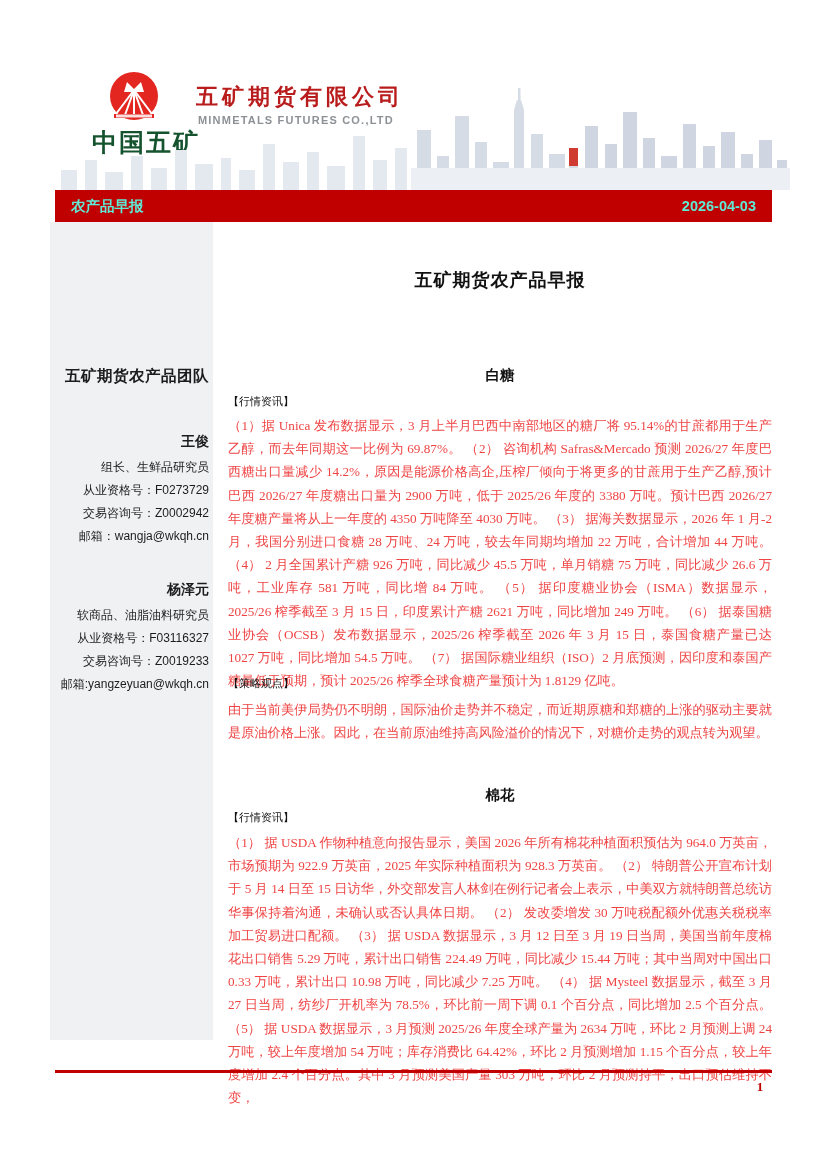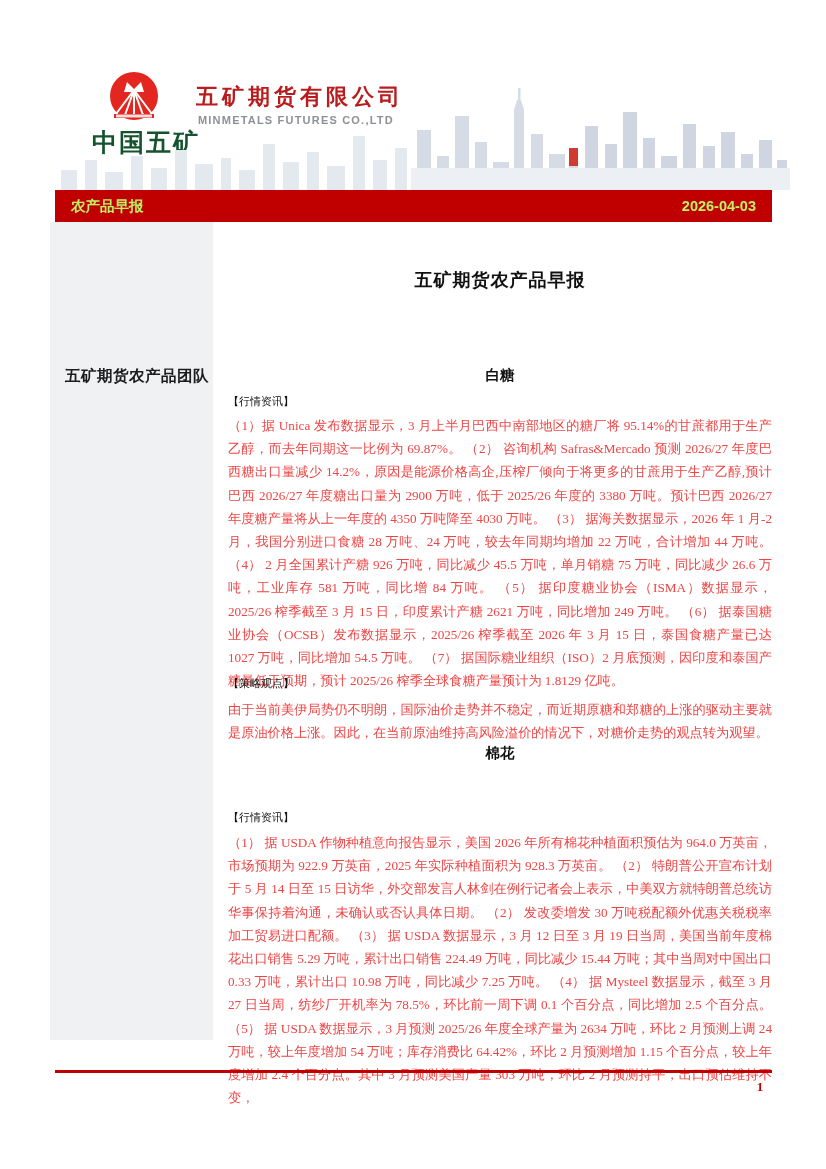--- a/index.html
+++ b/index.html
@@ -27,21 +27,21 @@
     font-weight:700;font-size:11px;letter-spacing:1.2px;color:#8d9196;
   }
   .skyline{position:absolute;left:55px;top:72px;width:735px;height:118px;}
 
   
   .banner{
     position:absolute;left:55px;top:190px;width:717px;height:32px;
     background:#c00000;display:flex;justify-content:space-between;align-items:center;
     box-sizing:border-box;padding:0 16px;
     font-family:"Liberation Sans","DejaVu Sans",sans-serif;
-    color:#bef264;font-weight:700;font-size:14.5px;
+    color:#5eead4;font-weight:700;font-size:14.5px;
   }
 
   
   .sidebar-bg{position:absolute;left:50px;top:222px;width:163px;height:818px;background:#eff1f3;}
   .sidebar{
     position:absolute;left:57px;top:366px;width:152px;
     font-family:"Liberation Sans","DejaVu Sans",sans-serif;color:#1c1c1c;text-align:right;
   }
   .team-title{font-size:15.5px;font-weight:700;letter-spacing:0.5px;}
   .member{margin-top:46px;}
@@ -49,21 +49,21 @@
   .member .name{font-weight:700;font-size:14px;margin-bottom:4px;}
   .member .line{font-size:12px;margin-top:9px;line-height:14px;}
 
   
   .main-title{
     position:absolute;left:228px;top:268px;width:544px;text-align:center;
     font-weight:700;font-size:18px;letter-spacing:1px;
   }
   .section-name{position:absolute;left:228px;width:544px;text-align:center;font-weight:700;font-size:14.5px;}
   .sec1-name{top:366px;}
-  .sec2-name{top:744px;}
+  .sec2-name{top:786px;}
   .block-heading{position:absolute;left:228px;width:544px;font-size:11px;}
   .sec1-h1{top:394px;}
   .sec1-h2{top:676px;}
   .sec2-h1{top:810px;}
   .body-par{
     position:absolute;left:228px;width:544px;
     font-size:13.2px;line-height:23.2px;text-align:justify;color:#ef4444;
   }
   .sec1-p1{top:414px;}
   .sec1-p2{top:698px;}
@@ -157,21 +157,35 @@
 <div class="banner">
   <span>农产品早报</span>
   <span>2026-04-03</span>
 </div>
 
 <div class="sidebar-bg"></div>
 
 <div class="sidebar">
   <div class="team-title">五矿期货农产品团队</div>
 
-
+  <div class="member">
+    <div class="name">王俊</div>
+    <div class="line">组长、生鲜品研究员</div>
+    <div class="line">从业资格号：F0273729</div>
+    <div class="line">交易咨询号：Z0002942</div>
+    <div class="line">邮箱：wangja@wkqh.cn</div>
+  </div>
+
+  <div class="member">
+    <div class="name">杨泽元</div>
+    <div class="line">软商品、油脂油料研究员</div>
+    <div class="line">从业资格号：F03116327</div>
+    <div class="line">交易咨询号：Z0019233</div>
+    <div class="line">邮箱:yangzeyuan@wkqh.cn</div>
+  </div>
 </div>
 
 <div class="main-title">五矿期货农产品早报</div>
 
 <div class="section-name sec1-name">白糖</div>
 <div class="block-heading sec1-h1">【行情资讯】</div>
 <div class="body-par sec1-p1">（1）据 Unica 发布数据显示，3 月上半月巴西中南部地区的糖厂将 95.14%的甘蔗都用于生产乙醇，而去年同期这一比例为 69.87%。 （2） 咨询机构 Safras&amp;Mercado 预测 2026/27 年度巴西糖出口量减少 14.2%，原因是能源价格高企,压榨厂倾向于将更多的甘蔗用于生产乙醇,预计巴西 2026/27 年度糖出口量为 2900 万吨，低于 2025/26 年度的 3380 万吨。预计巴西 2026/27 年度糖产量将从上一年度的 4350 万吨降至 4030 万吨。 （3） 据海关数据显示，2026 年 1 月-2 月，我国分别进口食糖 28 万吨、24 万吨，较去年同期均增加 22 万吨，合计增加 44 万吨。 （4） 2 月全国累计产糖 926 万吨，同比减少 45.5 万吨，单月销糖 75 万吨，同比减少 26.6 万吨，工业库存 581 万吨，同比增 84 万吨。 （5） 据印度糖业协会（ISMA）数据显示，2025/26 榨季截至 3 月 15 日，印度累计产糖 2621 万吨，同比增加 249 万吨。 （6） 据泰国糖业协会（OCSB）发布数据显示，2025/26 榨季截至 2026 年 3 月 15 日，泰国食糖产量已达 1027 万吨，同比增加 54.5 万吨。 （7） 据国际糖业组织（ISO）2 月底预测，因印度和泰国产糖量低于预期，预计 2025/26 榨季全球食糖产量预计为 1.8129 亿吨。</div>
 
 <div class="block-heading sec1-h2">【策略观点】</div>
 <div class="body-par sec1-p2">由于当前美伊局势仍不明朗，国际油价走势并不稳定，而近期原糖和郑糖的上涨的驱动主要就是原油价格上涨。因此，在当前原油维持高风险溢价的情况下，对糖价走势的观点转为观望。</div>

